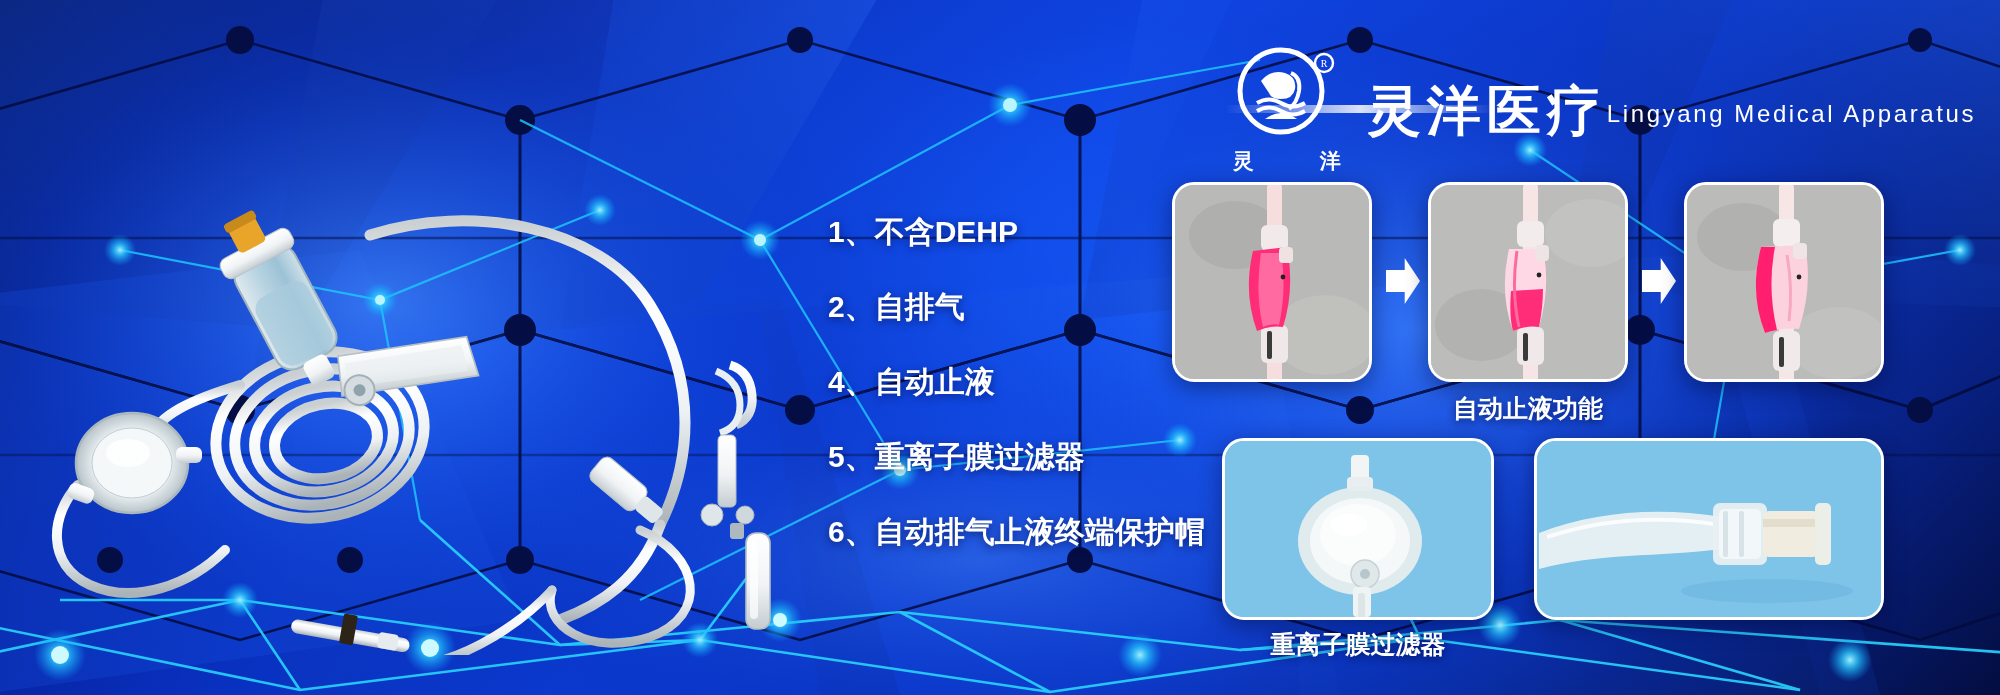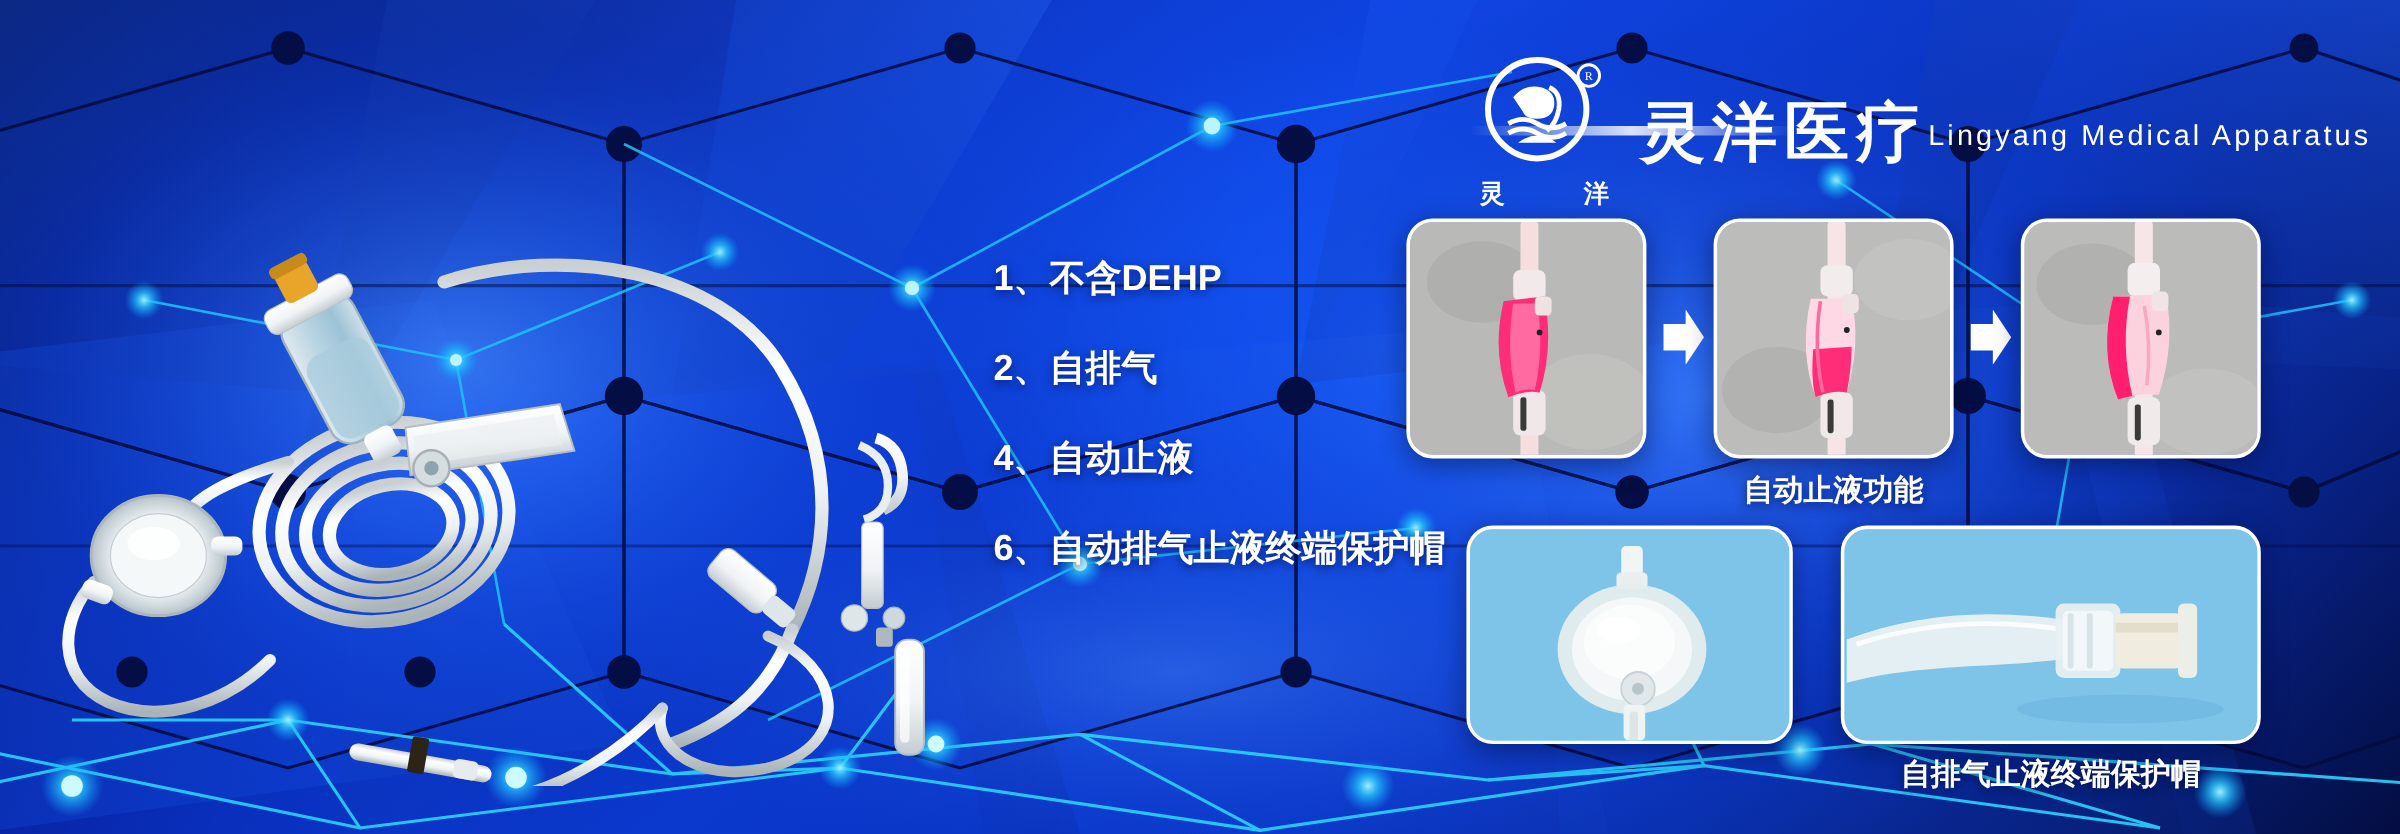--- a/index.html
+++ b/index.html
@@ -335,20 +335,21 @@
         <rect x="300" y="428" width="14" height="30" rx="2" fill="#2b2417"></rect>
         <rect x="338" y="440" width="20" height="16" rx="4" fill="#e6ebee"></rect>
       </g>
     </svg>
   </div>
 
   <div class="features">
     <div class="feature">1、不含DEHP</div>
     <div class="feature">2、自排气</div>
     <div class="feature">4、自动止液</div>
+    <div class="feature">5、重离子膜过滤器</div>
     <div class="feature">6、自动排气止液终端保护帽</div>
   </div>
 
   <div class="panel gray" style="left:1172px; top:182px; width:200px; height:200px;">
     <svg viewBox="0 0 200 200" width="200" height="200">
       <rect width="200" height="200" fill="#b9b9b7"></rect>
       <ellipse cx="60" cy="50" rx="46" ry="34" fill="#a8a8a6" opacity=".6"></ellipse>
       <ellipse cx="150" cy="150" rx="52" ry="40" fill="#c4c4c2" opacity=".6"></ellipse>
       <rect x="92" y="-4" width="15" height="210" rx="7" fill="#f6dede"></rect>
       <rect x="86" y="40" width="27" height="26" rx="6" fill="#f2eaea"></rect>
@@ -426,15 +427,15 @@
       <rect x="182" y="68" width="42" height="50" rx="5" fill="#f6fafb" opacity=".8"></rect>
       <rect x="186" y="70" width="5" height="46" rx="2" fill="#d8e3e7"></rect>
       <rect x="202" y="70" width="5" height="46" rx="2" fill="#d8e3e7"></rect>
       <rect x="226" y="70" width="56" height="46" rx="6" fill="#f0ece0"></rect>
       <rect x="226" y="78" width="56" height="8" fill="#e3ddcc"></rect>
       <rect x="278" y="62" width="16" height="62" rx="5" fill="#eceee8"></rect>
       <ellipse cx="230" cy="150" rx="86" ry="12" fill="#6bb5dd" opacity=".55"></ellipse>
     </svg>
   </div>
 
-  <div class="caption" style="left:1534px; top:628px; width:350px;">自排气止液终端保护帽</div>
+  <div class="caption" style="left:1222px; top:628px; width:272px;">重离子膜过滤器</div>
 
 </div>
 
 </body></html>

